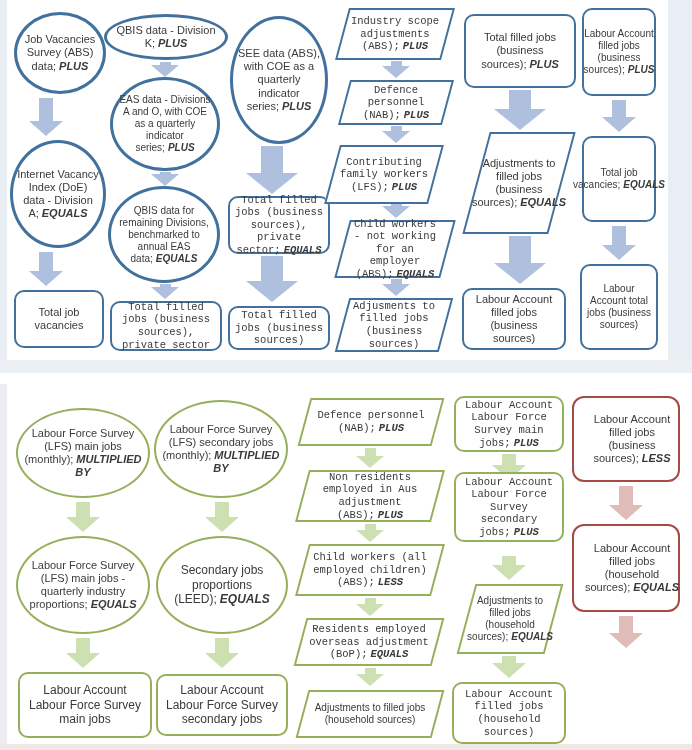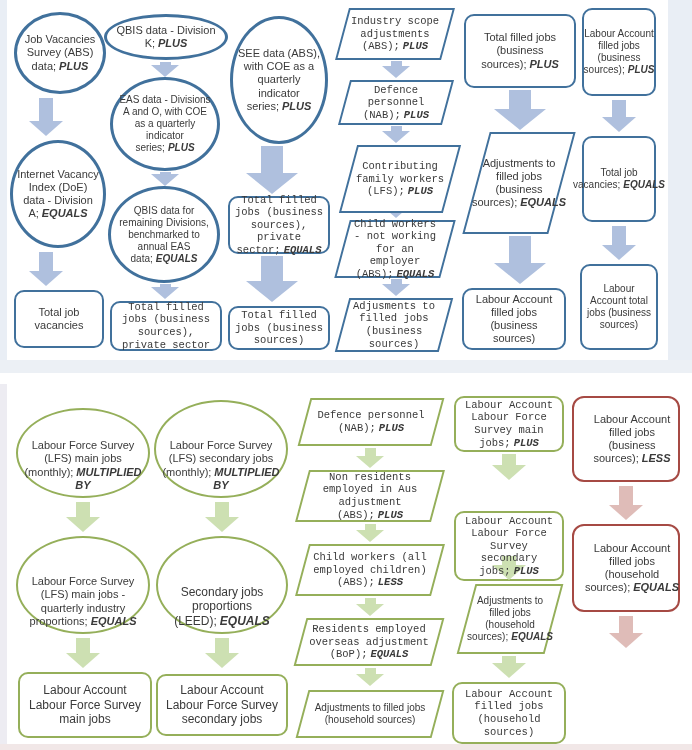--- a/index.html
+++ b/index.html
@@ -9,21 +9,21 @@
   
   .node{position:absolute;display:flex;align-items:center;justify-content:center;
     text-align:center;background:#fff;box-sizing:border-box;padding:4px;line-height:1.2;font-size:11px;}
   .node .t{position:relative;z-index:2;}
   .op{font-weight:bold;font-style:italic;margin-left:3px;}
   
   .ellipse{border-radius:50%;}
   .rrect{border-radius:10px;}
   .blue.ellipse{border:3px solid #41719C;}
   .blue.rrect{border:2.5px solid #41719C;}
-  .green.ellipse{border:2.5px solid #95AF5A;align-items:flex-end;}
+  .green.ellipse{border:2.5px solid #95AF5A;}
   .green.rrect{border:2.5px solid #95AF5A;}
   .red.rrect{border:2.5px solid #A64A44;border-radius:12px;padding-left:16px;}
   
   .para{background:transparent;padding:4px 14px;}
   .para .pbg{position:absolute;top:0;bottom:0;left:8px;right:8px;background:#fff;
     transform:skewX(-15deg);border:2px solid;z-index:1;}
   .para.tall .pbg{left:14px;right:14px;}
   .para.blue .pbg{border-color:#41719C;}
   .para.green .pbg{border-color:#95AF5A;}
   
@@ -57,21 +57,21 @@
   #tc2n3{left:110px;top:301px;width:112px;height:50px}
   #tc3n0{left:230px;top:16px;width:98px;height:128px}
   #tc3a0{left:246px;top:146px;width:52px;height:48px}
   #tc3n1{left:228px;top:196px;width:102px;height:58px}
   #tc3a1{left:246px;top:256px;width:52px;height:46px}
   #tc3n2{left:228px;top:306px;width:102px;height:44px}
   #tc4n0{left:334px;top:8px;width:122px;height:52px}
   #tc4a0{left:381px;top:61px;width:30px;height:17px}
   #tc4n1{left:336px;top:80px;width:120px;height:45px}
   #tc4a1{left:381px;top:126px;width:30px;height:17px}
-  #tc4n2{left:340px;top:145px;width:120px;height:68px}
+  #tc4n2{left:324px;top:145px;width:120px;height:59px}
   #tc4a2{left:381px;top:202px;width:30px;height:16px}
   #tc4n3{left:334px;top:220px;width:122px;height:58px}
   #tc4a3{left:381px;top:279px;width:30px;height:17px}
   #tc4n4{left:334px;top:298px;width:120px;height:54px}
   #tc5n0{left:464px;top:14px;width:112px;height:74px}
   #tc5a0{left:498px;top:90px;width:44px;height:40px}
   #tc5n1{left:462px;top:132px;width:114px;height:102px}
   #tc5a1{left:494px;top:236px;width:52px;height:48px}
   #tc5n2{left:462px;top:288px;width:104px;height:62px}
   #tc6n0{left:582px;top:8px;width:74px;height:88px}
@@ -94,21 +94,21 @@
   #bc3a0{left:356px;top:448px;width:28px;height:20px}
   #bc3n1{left:294px;top:470px;width:152px;height:52px}
   #bc3a1{left:356px;top:524px;width:28px;height:18px}
   #bc3n2{left:294px;top:544px;width:152px;height:52px}
   #bc3a2{left:356px;top:598px;width:28px;height:18px}
   #bc3n3{left:292px;top:618px;width:154px;height:48px}
   #bc3a3{left:356px;top:668px;width:28px;height:18px}
   #bc3n4{left:294px;top:690px;width:152px;height:48px}
   #bc4n0{left:454px;top:396px;width:110px;height:56px}
   #bc4a0{left:492px;top:454px;width:34px;height:26px}
-  #bc4n1{left:454px;top:511px;width:110px;height:70px}
+  #bc4n1{left:454px;top:472px;width:110px;height:70px}
   #bc4a1{left:492px;top:556px;width:34px;height:24px}
   #bc4n2{left:458px;top:584px;width:104px;height:70px}
   #bc4a2{left:492px;top:656px;width:34px;height:22px}
   #bc4n3{left:452px;top:682px;width:114px;height:62px}
   #bc5n0{left:572px;top:396px;width:108px;height:86px}
   #bc5a0{left:606px;top:486px;width:40px;height:34px}
   #bc5n1{left:572px;top:524px;width:108px;height:88px}
   #bc5a1{left:606px;top:616px;width:40px;height:32px}
   #bc5n2{left:586px;top:652px;width:100px;height:86px}
   

